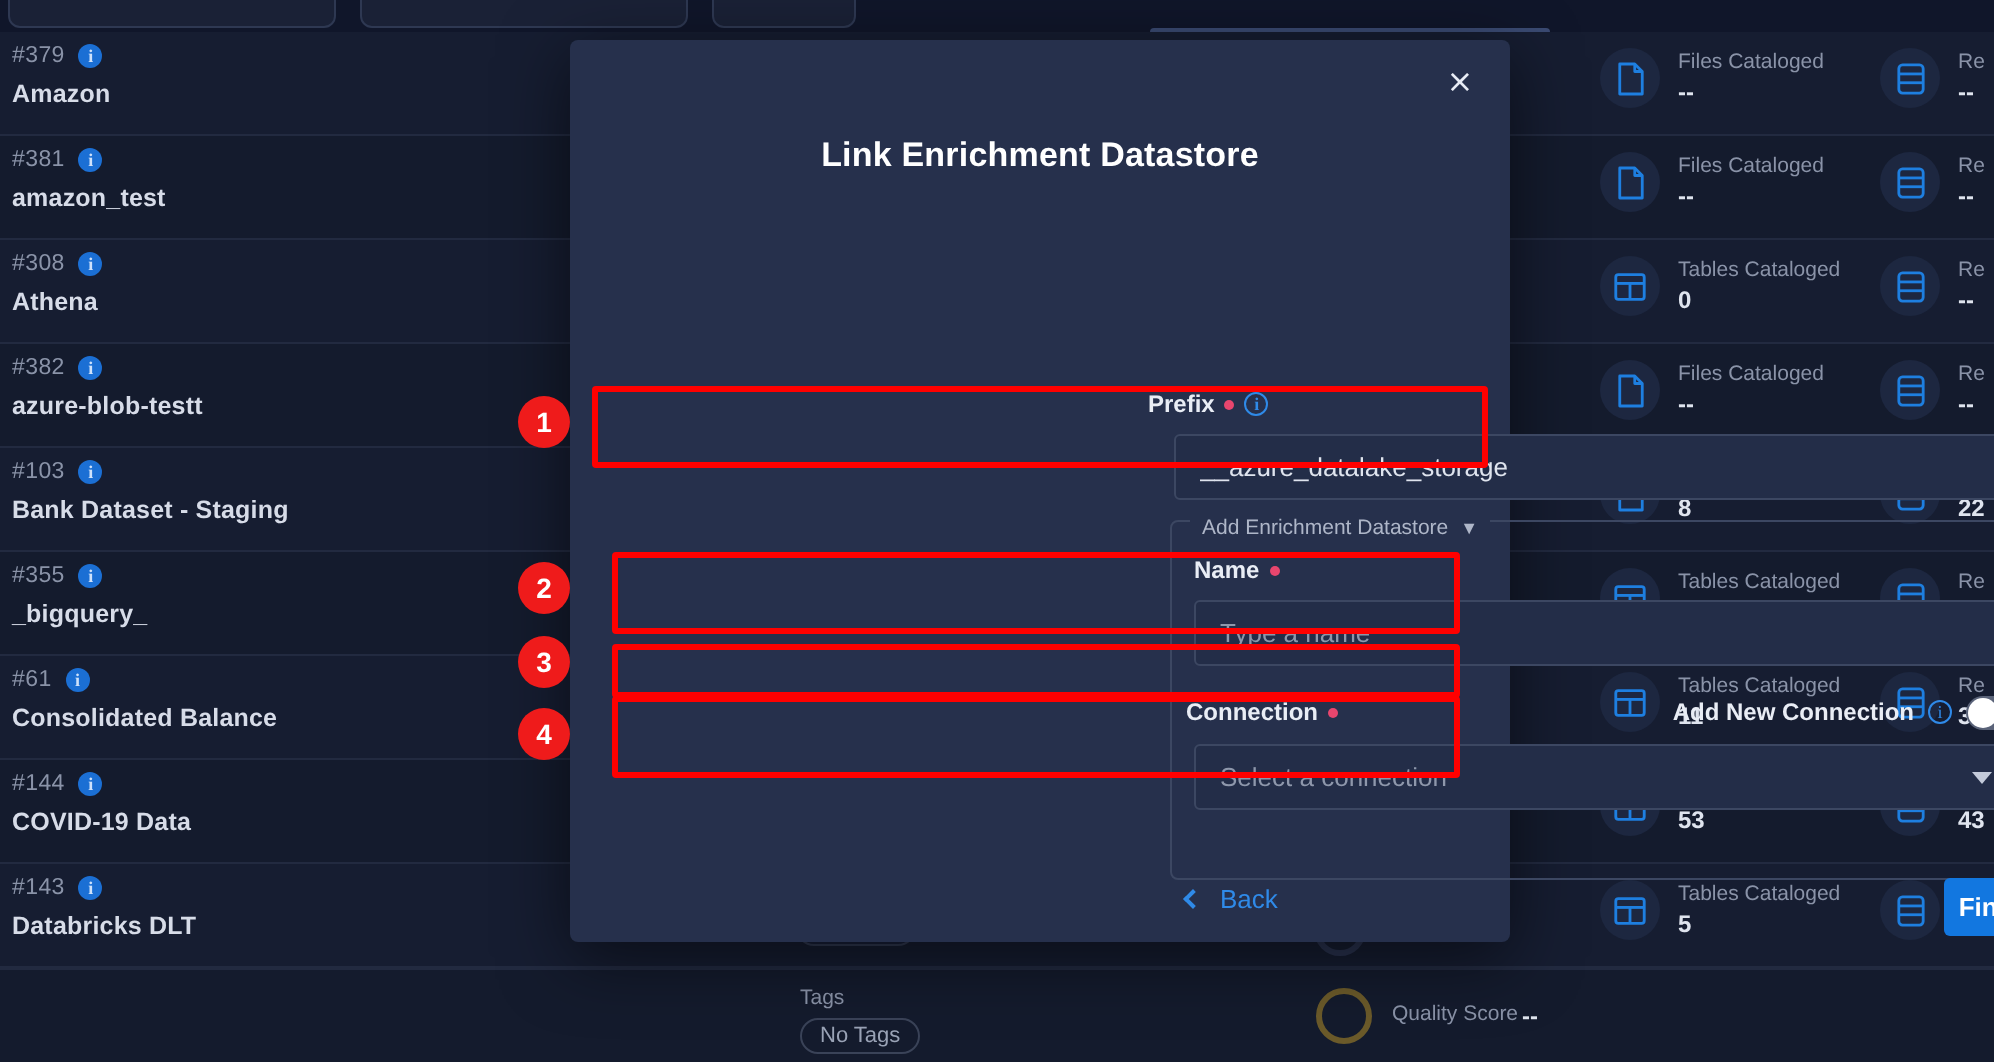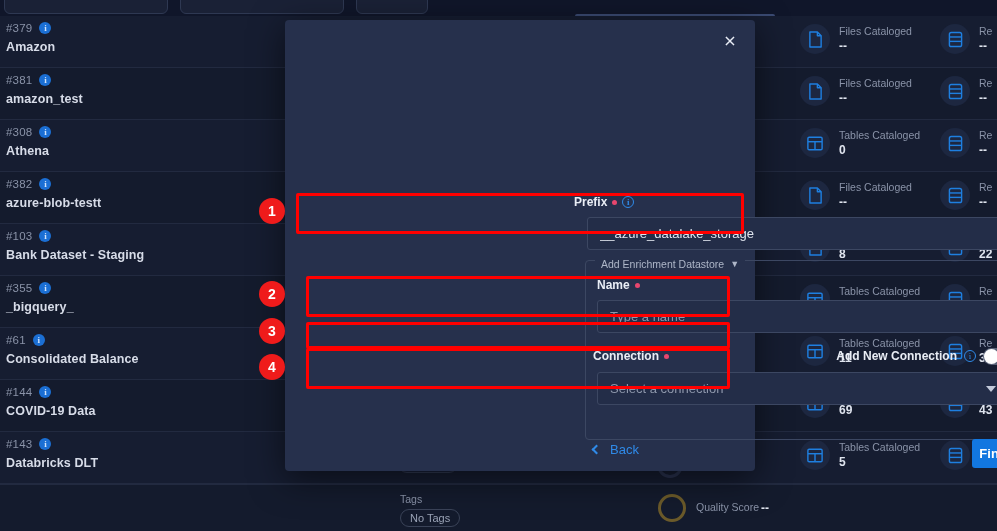--- a/index.html
+++ b/index.html
@@ -470,21 +470,21 @@
         <div class="metric m1">
           <span class="m-ico">
             <svg width="16" height="15" viewBox="0 0 18 16">
               <rect x="1" y="1" width="16" height="14" rx="1.5" fill="none" stroke="#1e7fe0" stroke-width="1.6"></rect>
               <line x1="1" y1="6" x2="17" y2="6" stroke="#1e7fe0" stroke-width="1.6"></line>
               <line x1="9" y1="6" x2="9" y2="15" stroke="#1e7fe0" stroke-width="1.6"></line>
             </svg>
           </span>
           <span class="m-txt">
             <span class="m-label">Tables Cataloged</span>
-            <span class="m-value">69</span>
+            <span class="m-value">53</span>
           </span>
         </div>
         <div class="metric m2">
           <span class="m-ico">
             <svg width="15" height="17" viewBox="0 0 16 18">
               <rect x="1.5" y="1.5" width="13" height="15" rx="2" fill="none" stroke="#1e7fe0" stroke-width="1.5"></rect>
               <line x1="1.5" y1="6.3" x2="14.5" y2="6.3" stroke="#1e7fe0" stroke-width="1.5"></line>
               <line x1="1.5" y1="11" x2="14.5" y2="11" stroke="#1e7fe0" stroke-width="1.5"></line>
             </svg>
           </span>
@@ -575,20 +575,21 @@
       </div>
     </div>
   </div>
   <div class="ghost-pill"></div>
   <div class="ghost-circle"></div>
 
   <div class="modal">
 
     <div class="modal-close">×</div>
 
+    <div class="modal-title">Link Enrichment Datastore</div>
 
 
     <div class="field-label" style="left:289px; top:175px;">
       <span>Prefix</span>
       <span class="req-dot"></span>
       <span class="info-ring">i</span>
     </div>
     <input class="txt-input" style="left: 302px; top: 197px; width: 436px; height: 33px;" value="__azure_datalake_storage">
 
     <div class="fieldset-box"></div>

